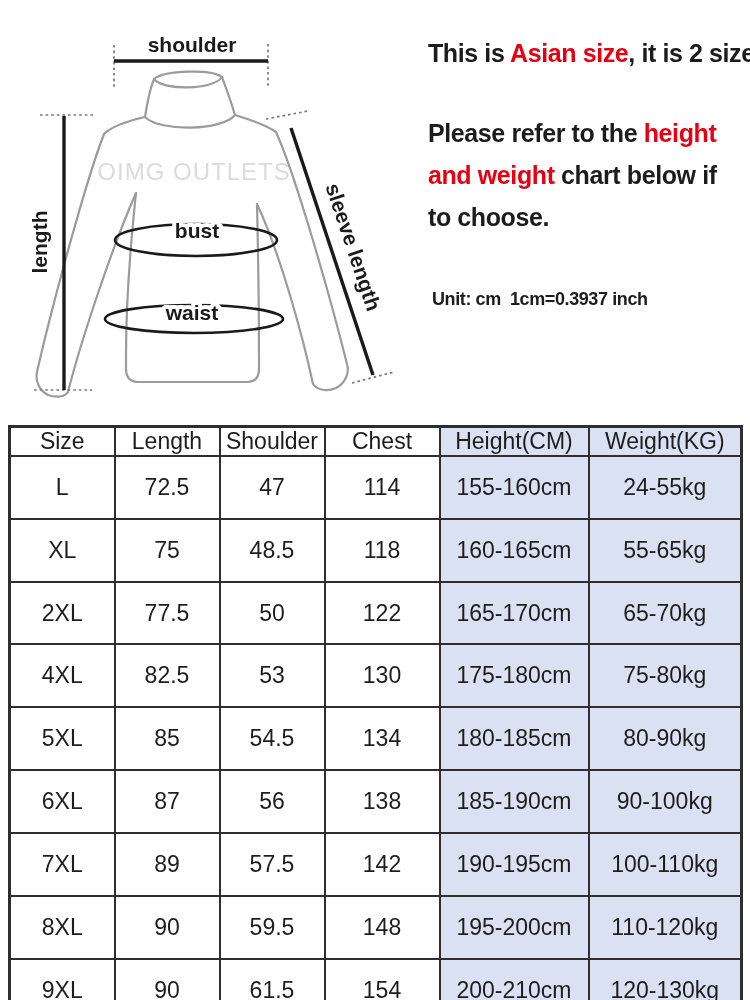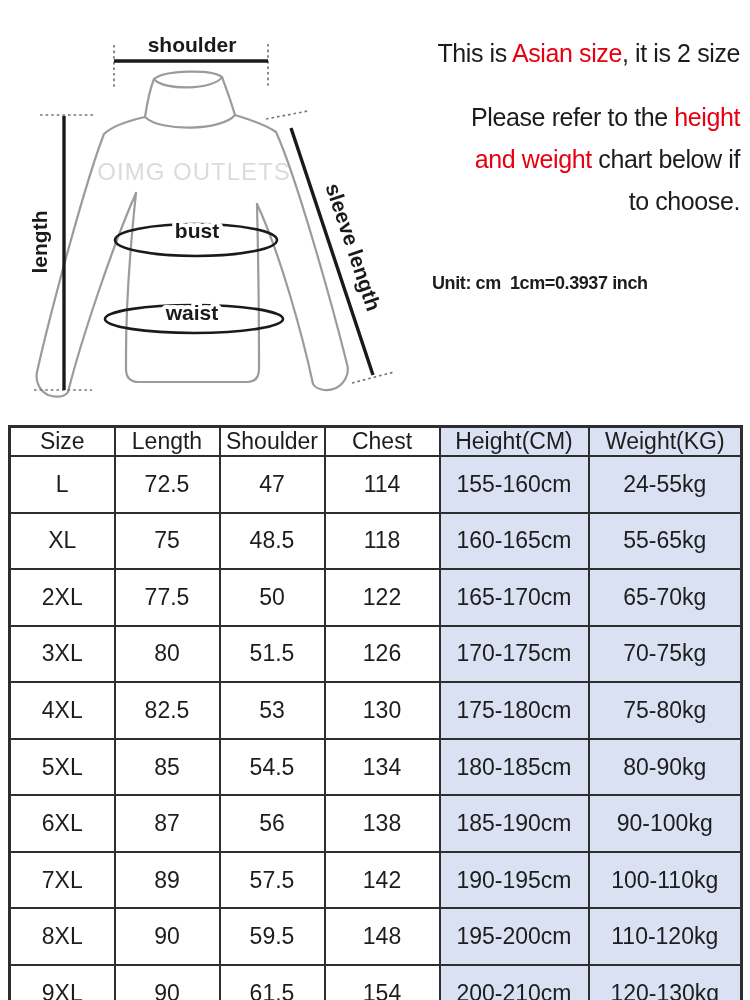--- a/index.html
+++ b/index.html
@@ -21,22 +21,22 @@
   .measure{fill:none;stroke:#1a1a1a;stroke-width:3.4;stroke-linecap:butt;}
   .tick{fill:none;stroke:#777;stroke-width:1.7;stroke-dasharray:2.6 3;}
   .tape{fill:none;stroke:#1a1a1a;stroke-width:2.6;}
   .dlabel{font-family:"Liberation Sans","DejaVu Sans",sans-serif;font-weight:bold;font-size:21px;fill:#1a1a1a;}
   .halo{paint-order:stroke;stroke:#fff;stroke-width:8px;stroke-linejoin:round;}
   .wmark{font-family:"Liberation Sans","DejaVu Sans",sans-serif;font-weight:normal;font-size:24px;fill:var(--watermark);letter-spacing:1px;}
 
   
   .info{position:absolute;left:428px;top:32px;width:312px;}
   .para{margin:0;}
-  .para + .para{margin-top:22px;}
-  .txt-line{font-size:25px;line-height:42px;font-weight:400;color:var(--ink);letter-spacing:-0.4px;white-space:nowrap;text-align:right;}
+  .para + .para{margin-top:38px;}
+  .txt-line{font-size:25px;line-height:42px;font-weight:700;color:var(--ink);letter-spacing:-0.4px;white-space:nowrap;}
   .txt-line .red{color:var(--accent-red);}
   .unit{margin-top:40px;font-size:18px;line-height:42px;font-weight:600;color:var(--ink);letter-spacing:-0.4px;white-space:pre;margin-left:4px;}
 
   
   .size-table{position:absolute;left:8px;top:425px;width:732px;height:599px;border-collapse:collapse;table-layout:fixed;text-align:center;border:3px solid var(--table-border);}
   .size-table th,.size-table td{border:2px solid var(--table-border);font-size:23px;font-weight:500;color:#1d1d1d;vertical-align:middle;padding:0;}
   .size-table .hl{background:var(--highlight-bg);}
 </style>
 </head>
 <body>
@@ -124,28 +124,20 @@
         </tr>
         <tr>
           <td>2XL</td>
           <td>77.5</td>
           <td>50</td>
           <td>122</td>
           <td class="hl">165-170cm</td>
           <td class="hl">65-70kg</td>
         </tr>
         <tr>
-          <td>3XL</td>
-          <td>80</td>
-          <td>51.5</td>
-          <td>126</td>
-          <td class="hl">170-175cm</td>
-          <td class="hl">70-75kg</td>
-        </tr>
-        <tr>
           <td>4XL</td>
           <td>82.5</td>
           <td>53</td>
           <td>130</td>
           <td class="hl">175-180cm</td>
           <td class="hl">75-80kg</td>
         </tr>
         <tr>
           <td>5XL</td>
           <td>85</td>

